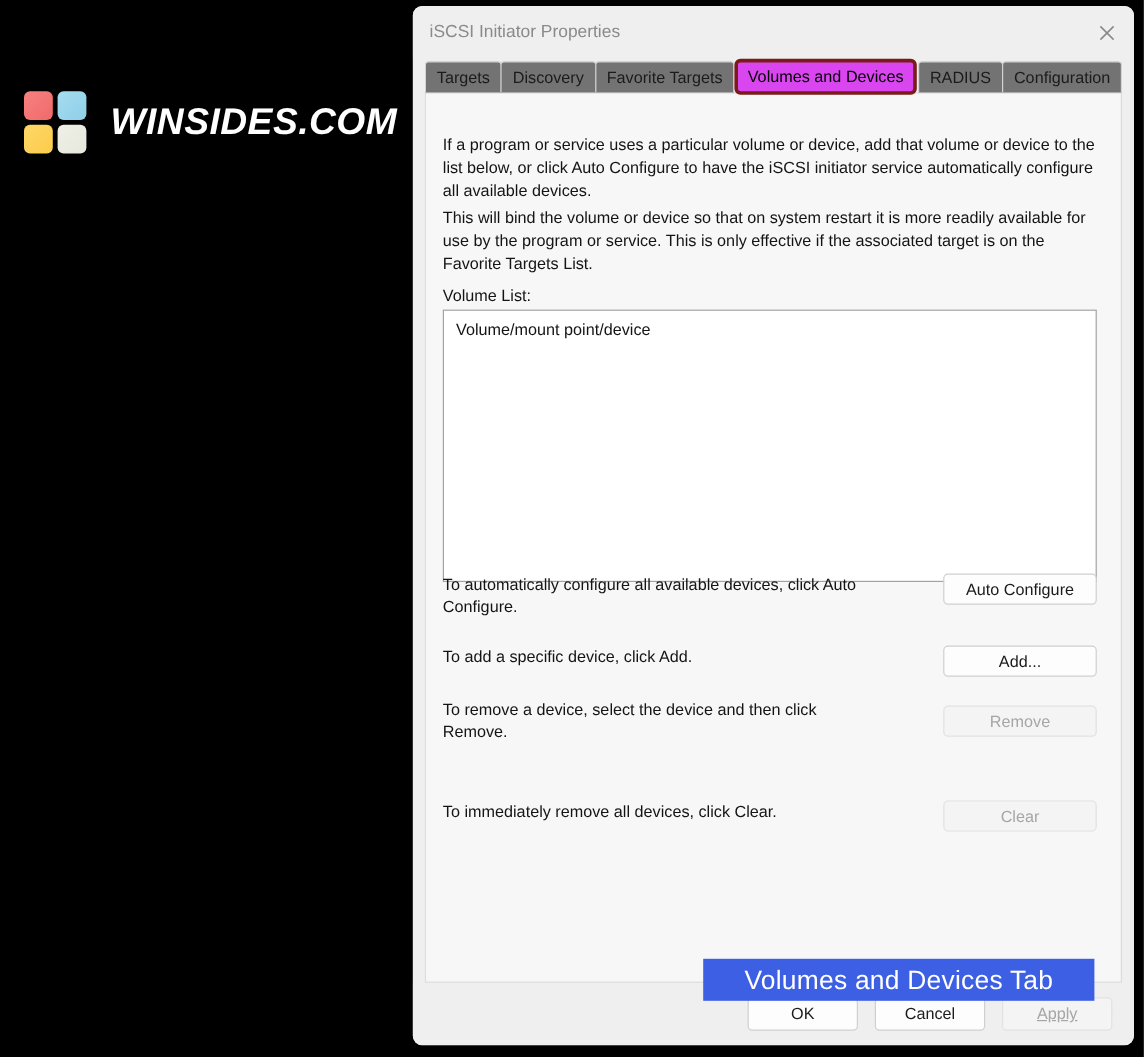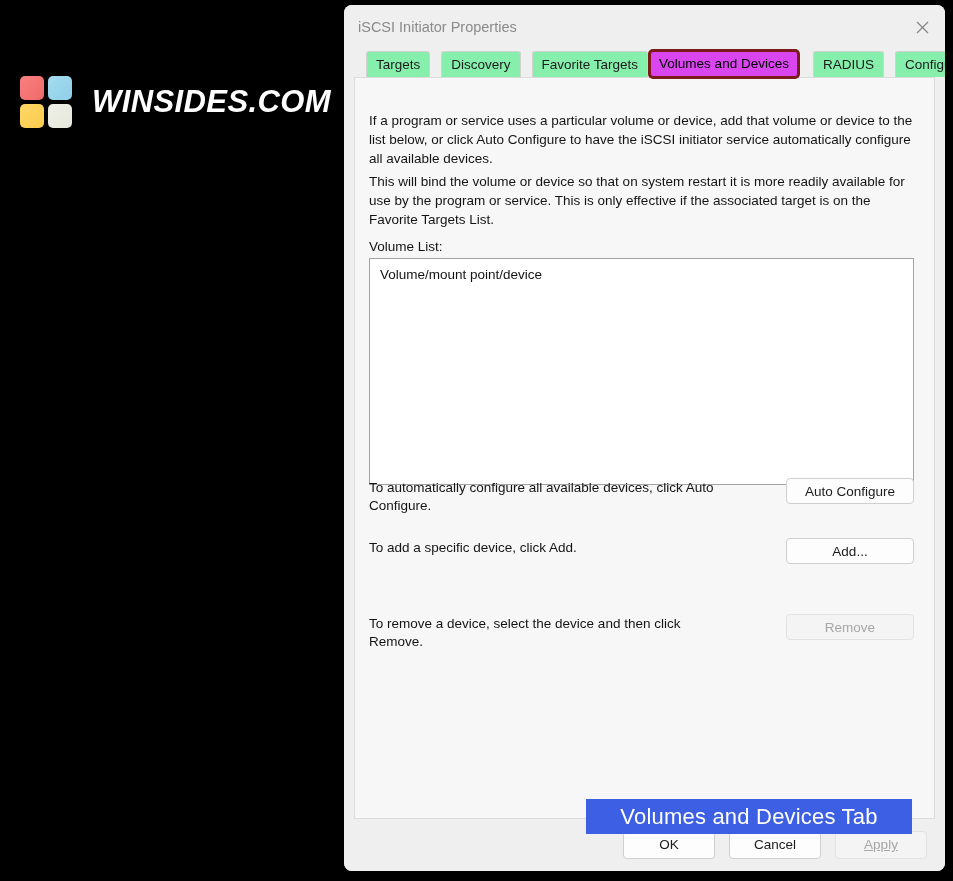--- a/index.html
+++ b/index.html
@@ -101,29 +101,28 @@
     align-items: flex-end;
     position: relative;
     z-index: 3;
   }
   .tab {
     height: 26px;
     line-height: 26px;
     padding: 0 9px;
     font-size: 13.5px;
     color: #1b1b1b;
-    background: #86efac;
+    background: #737373;
     border: 1px solid #d2d2d2;
     border-bottom: none;
     border-radius: 3px 3px 0 0;
     margin-right: -1px;
     white-space: nowrap;
     box-sizing: border-box;
     font-family: "Liberation Sans", sans-serif;
-    margin-left: 12px;
   }
   .tab.selected {
     background: #f7f7f7;
     color: #000;
   }
   .tab.highlighted {
     border: 3px solid #7b1a1a;
     border-radius: 5px;
     background: #d946ef;
     height: 30px;
@@ -185,21 +184,21 @@
   .action-row {
     position: absolute;
     left: 14px;
     width: 545px;
     display: flex;
     align-items: flex-start;
     justify-content: space-between;
   }
   #row-auto   { top: 400px; }
   #row-add    { top: 460px; }
-  #row-remove { top: 536px; }
+  #row-remove { top: 504px; align-items: center; }
   #row-clear  { top: 589px; }
 
   .action-desc {
     font-size: 13.5px;
     color: #141414;
     line-height: 18px;
     width: 355px;
     padding-top: 1px;
     font-family: "Liberation Sans", sans-serif;
   }
@@ -307,20 +306,24 @@
     <div class="action-row" id="row-add">
       <div class="action-desc">To add a specific device, click Add.</div>
       <div class="win-btn">Add...</div>
     </div>
 
     <div class="action-row" id="row-remove">
       <div class="action-desc">To remove a device, select the device and then click Remove.</div>
       <div class="win-btn disabled">Remove</div>
     </div>
 
+    <div class="action-row" id="row-clear">
+      <div class="action-desc">To immediately remove all devices, click Clear.</div>
+      <div class="win-btn disabled">Clear</div>
+    </div>
 
     <div class="annotation">Volumes and Devices Tab</div>
 
   </div>
 
   <div class="footer">
     <div class="win-btn">OK</div>
     <div class="win-btn">Cancel</div>
     <div class="win-btn disabled"><span class="underline-a">Apply</span></div>
   </div>

